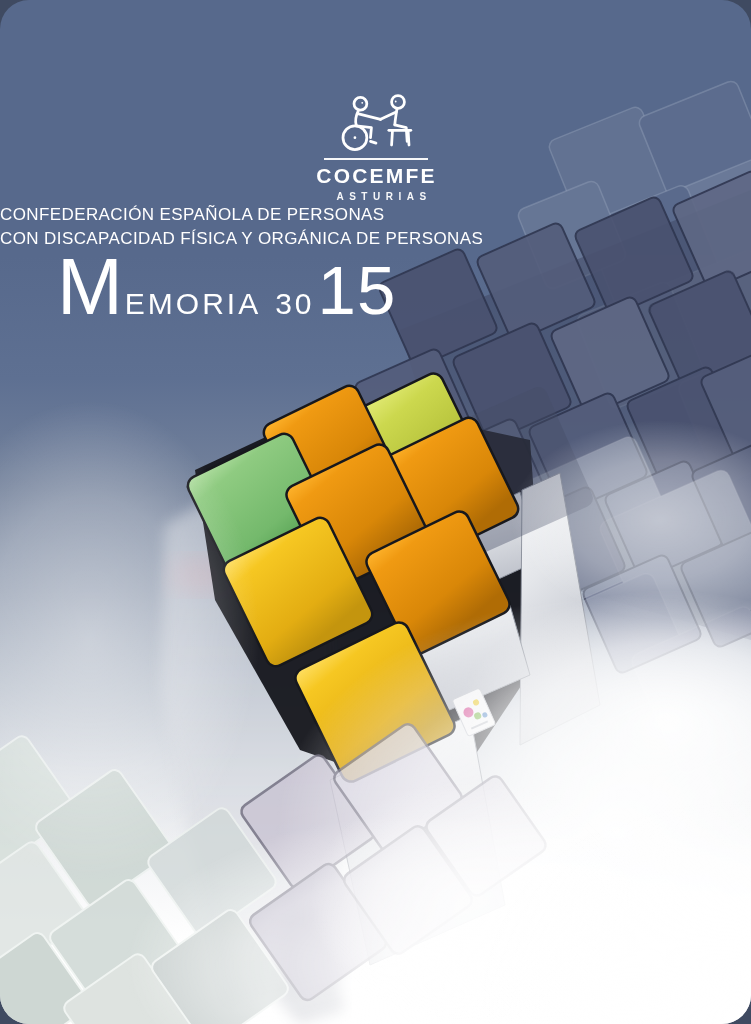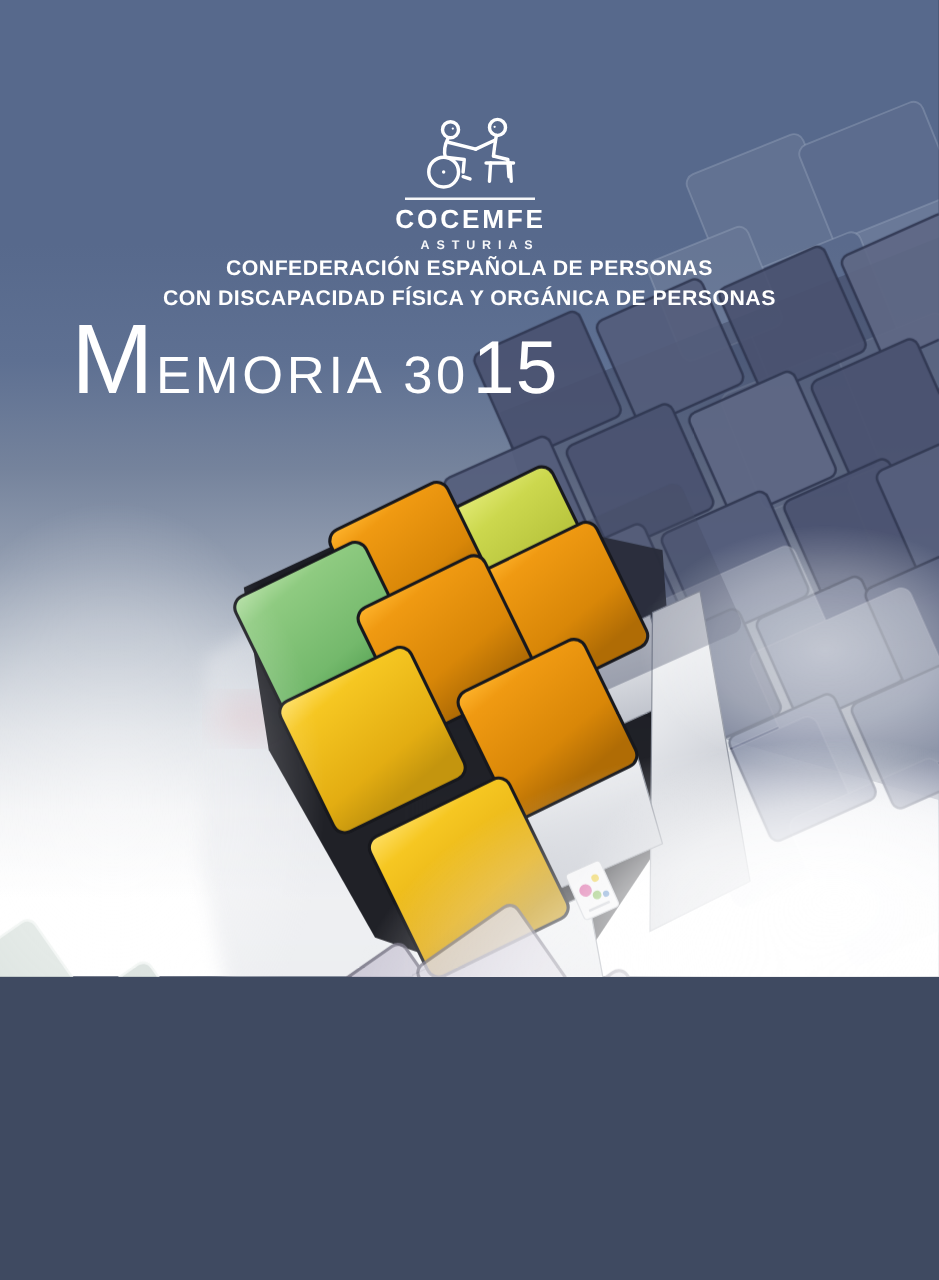--- a/index.html
+++ b/index.html
@@ -1,44 +1,45 @@
 <!DOCTYPE html>
 <html style="--background_top: #57698c; --background_bottom: #ffffff; --text: #ffffff; --tile_green: #8fcb81; --tile_orange: #e8940e; --tile_yellow: #f2c11d; --tile_yellow_green: #ccd84e; --cube_silver: #dfe1e7; --cube_dark_top: #4e5674;"><head>
 <meta charset="utf-8">
 <style>
   html,body{margin:0;padding:0;background:#3f4a61;}
   body{display:flex;justify-content:center;font-family:"Liberation Sans",sans-serif;}
   .page{
-    position:relative;width:751px;height:781px;overflow:hidden;
+    position:relative;width:751px;height:1024px;overflow:hidden;
     background:linear-gradient(180deg,
       var(--background_top,#57698c) 0%,
       var(--background_top,#57698c) 25%,
       #5e7092 37%,
       #75839c 48%,
       #939eb1 58%,
       #b7bfcb 67%,
       #d9dde3 75%,
       #f2f3f5 83%,
       var(--background_bottom,#ffffff) 92%,
       var(--background_bottom,#ffffff) 100%);
+    border-radius:29px;
   }
   .art{position:absolute;inset:0;}
   .logo{position:absolute;top:90px;left:0;right:0;text-align:center;color:var(--text,#fff);}
   .logo-figures{width:92px;height:66px;display:block;margin:0 auto;}
   .logo-rule{width:104px;height:2px;background:var(--text,#fff);margin:2px auto 4px;opacity:.95;}
   .logo-name{font-size:21px;font-weight:700;letter-spacing:2.2px;padding-left:2px;}
   .logo-sub{font-size:10px;font-weight:700;letter-spacing:5.5px;margin-top:3px;padding-left:17px;opacity:.95;}
-  .subtitle{position:absolute;top:203px;left:0;right:0;text-align:center;
-    color:var(--text,#fff);font-size:17px;line-height:24px;font-weight:700;letter-spacing:.4px;}
+  .subtitle{position:absolute;top:203px;left:0;right:0;text-align:left;
+    color:var(--text,#fff);font-size:17px;line-height:24px;font-weight:400;letter-spacing:.4px;}
   .title{position:absolute;left:57px;top:247px;margin:0;color:var(--text,#fff);
     font-weight:300;white-space:nowrap;}
   .t-big{font-size:79px;line-height:1;}
-  .t-small{font-size:42px;letter-spacing:3px;margin-left:2px;margin-top:25px;}
+  .t-small{font-size:30px;letter-spacing:3px;margin-left:2px;margin-top:25px;}
   .t-yr-small{margin-left:14px;}
-  .t-yr-big{font-size:60px;margin-left:3px;letter-spacing:1px;}
+  .t-yr-big{font-size:69px;margin-left:3px;letter-spacing:1px;}
 </style>
 </head>
 <body>
 
 <div class="page">
 
   <svg class="art" viewBox="0 0 751 1024" aria-hidden="true">
     <defs>
       <linearGradient id="gOrange" x1="0" y1="0" x2="0.25" y2="1">
         <stop offset="0" stop-color="#ffb52e"></stop>

